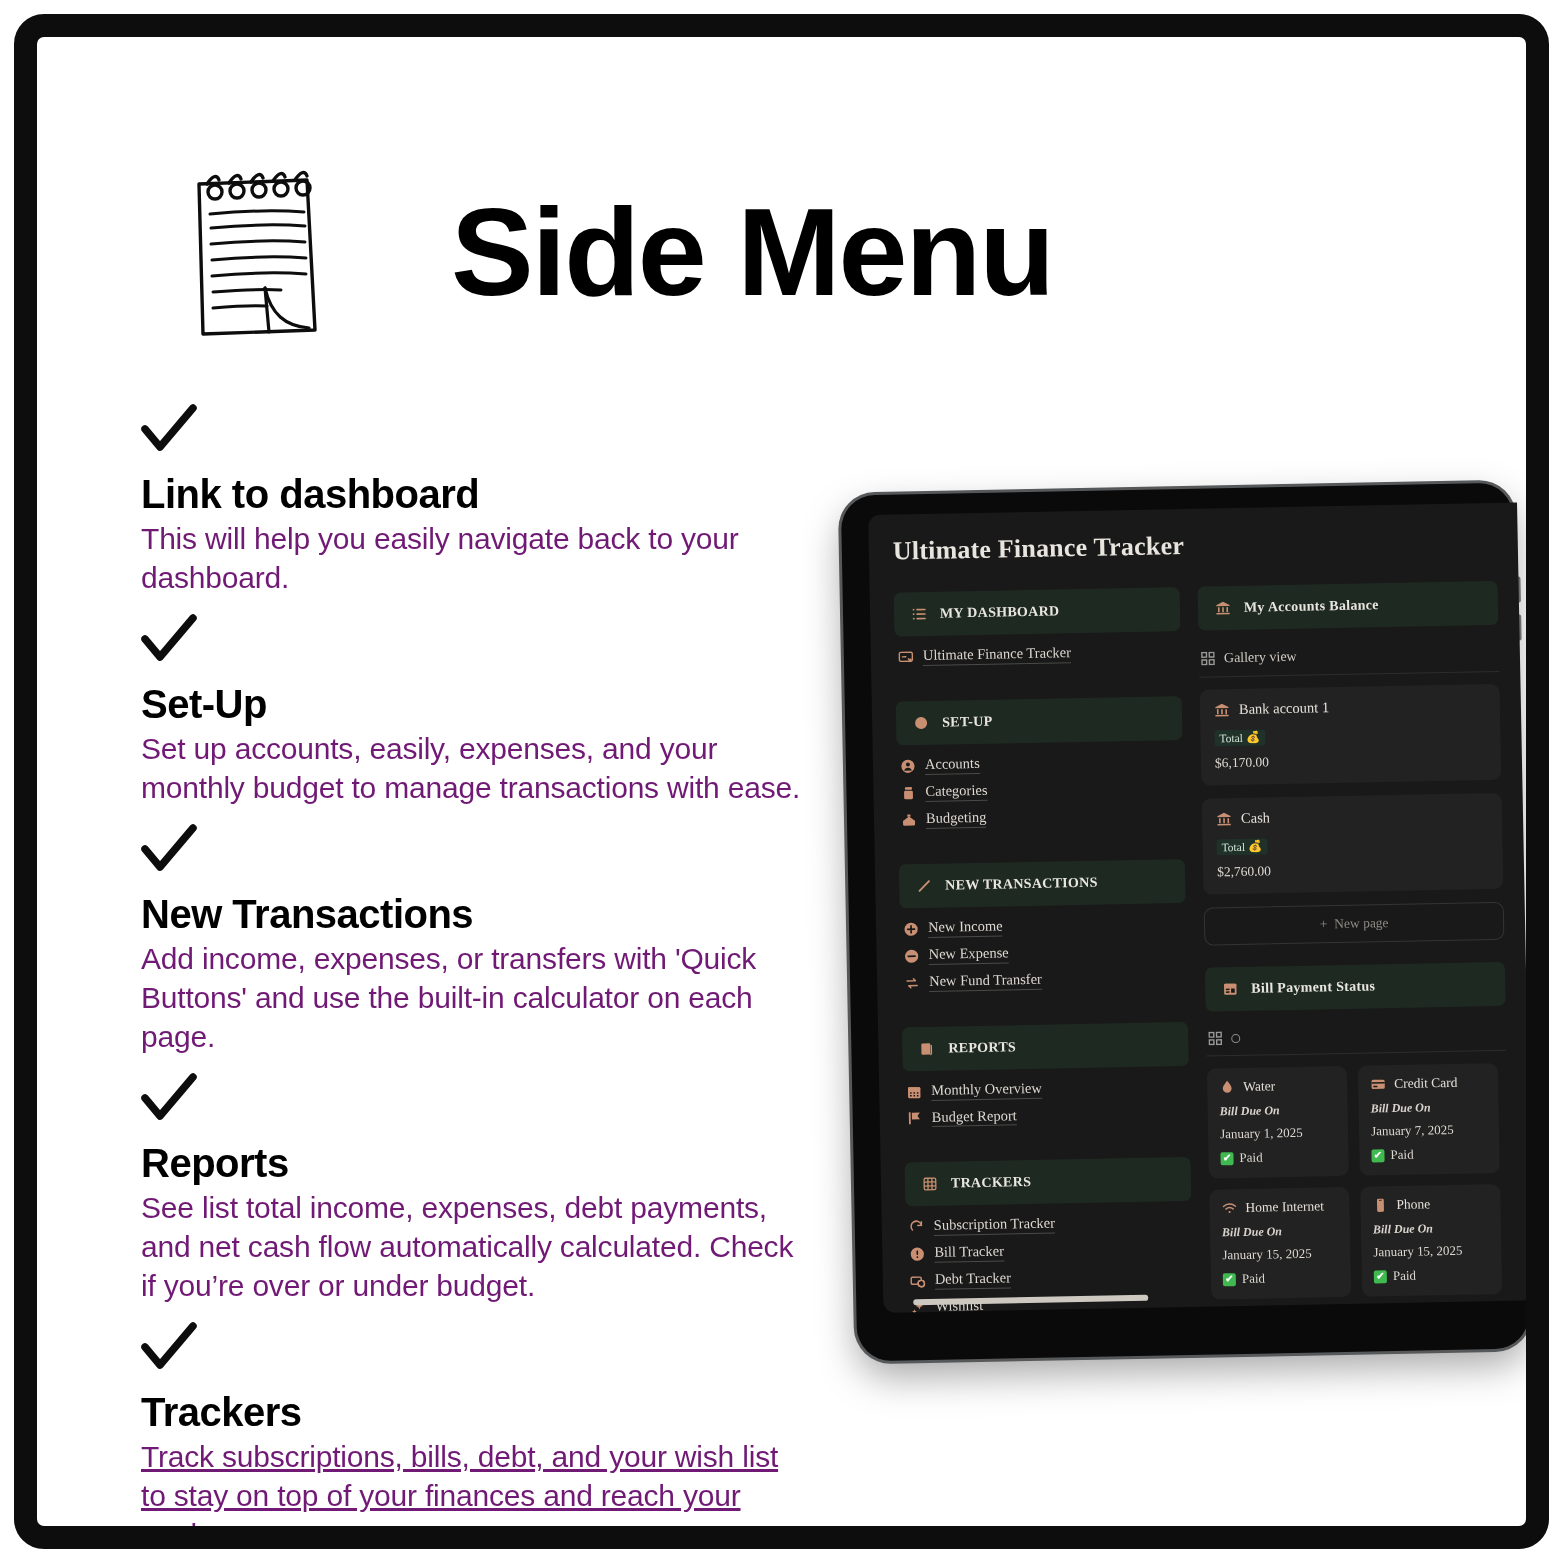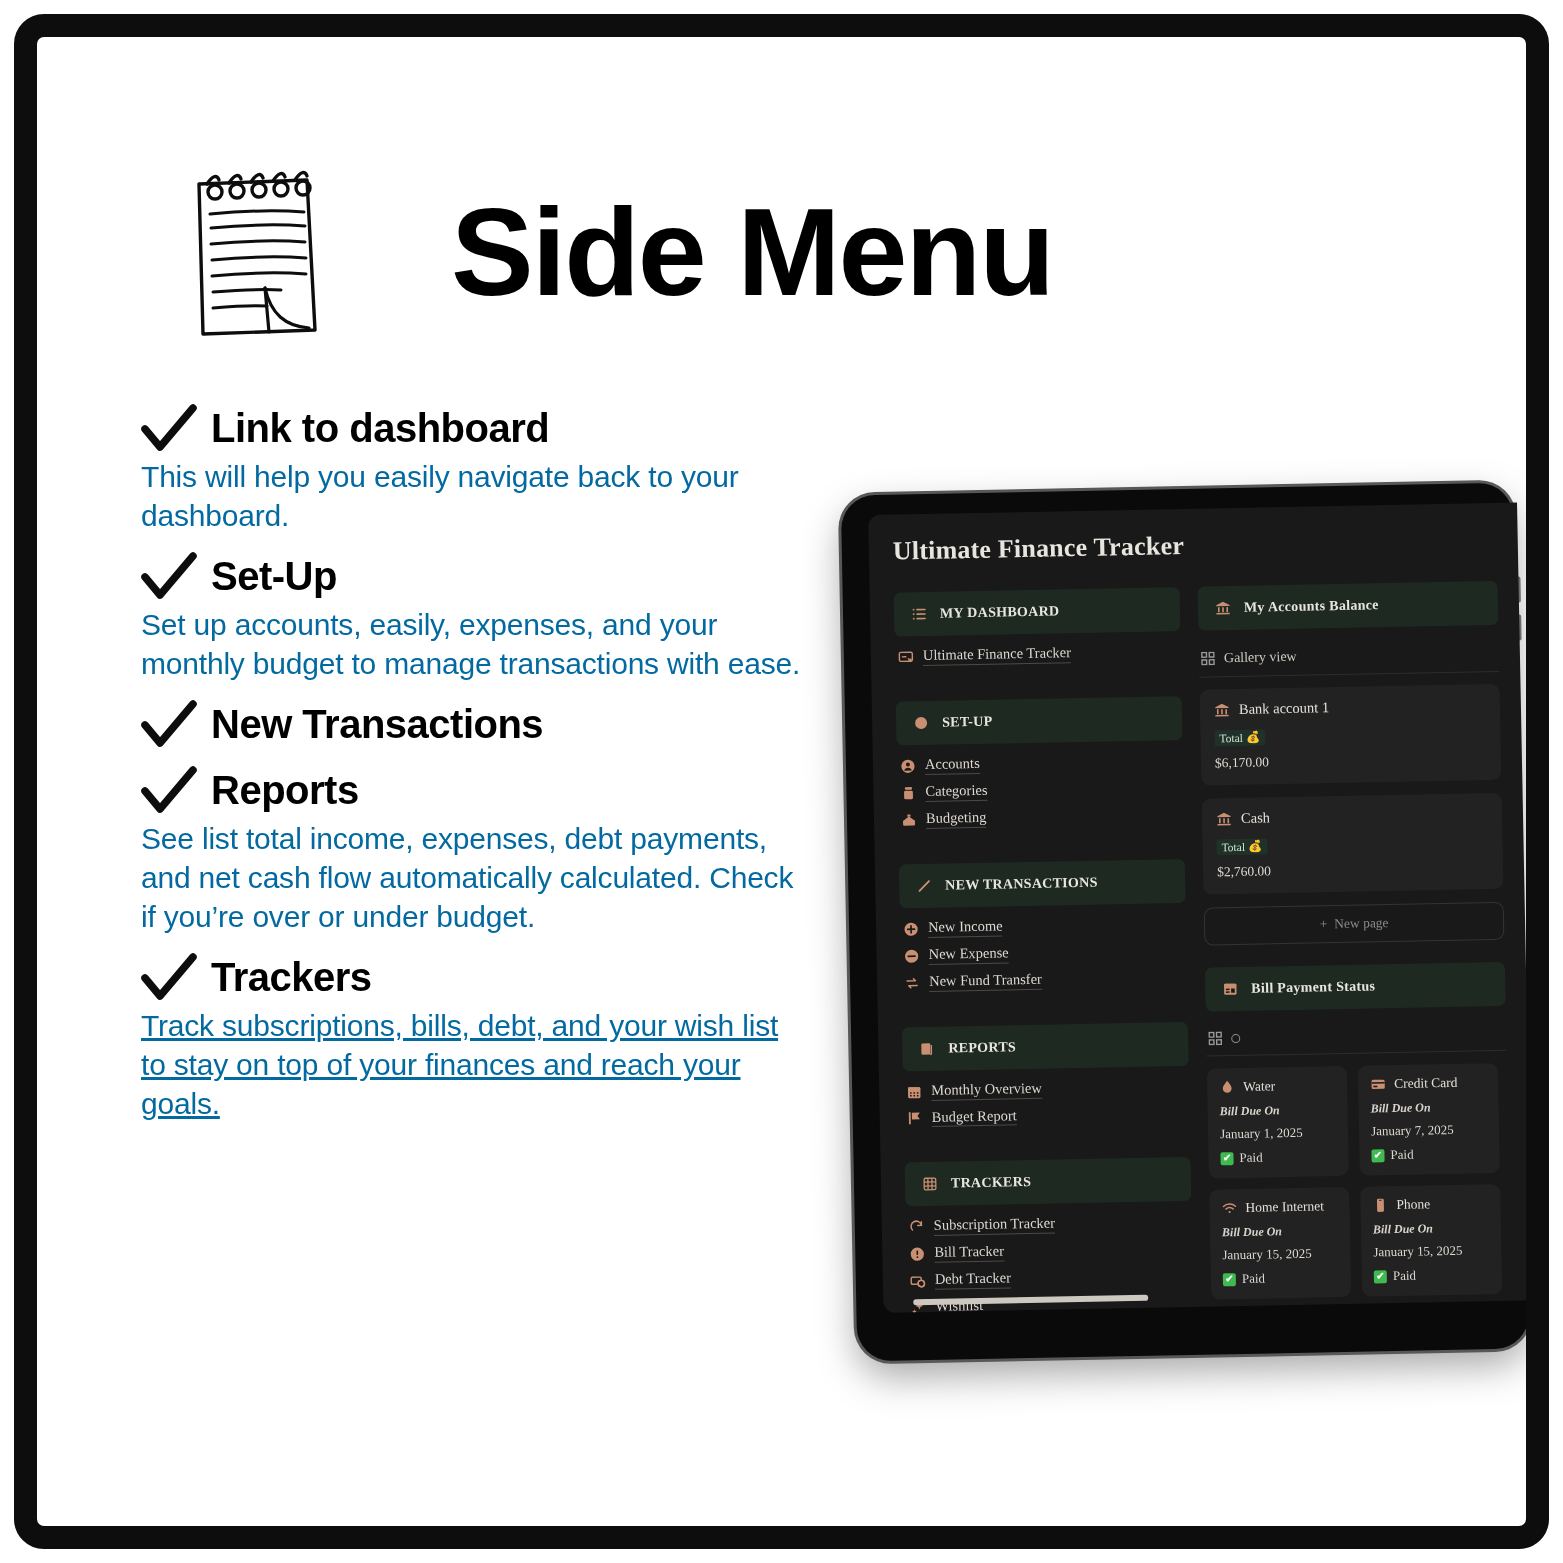--- a/index.html
+++ b/index.html
@@ -42,28 +42,28 @@
     font-family:"Liberation Sans", sans-serif;
   }
 
   
   #feature-list{
     position:absolute;
     left:104px;top:370px;
     width:700px;
   }
   .feature{margin-bottom:20px;}
-  .feature-head{display:flex;align-items:flex-start;gap:14px;margin-bottom:4px;}
+  .feature-head{display:flex;align-items:flex-start;gap:14px;margin-bottom:4px;flex-direction:column;}
   .check-icon{width:56px;height:50px;flex:0 0 56px;margin-top:-4px;}
   .feature-title{
     font-size:40px;font-weight:800;color:#000;line-height:1.05;
     letter-spacing:-0.5px;
   }
   .feature-desc{
-    font-size:30px;line-height:1.30;color:#0369a1;font-weight:400;
+    font-size:30px;line-height:1.30;color:#701a75;font-weight:400;
     letter-spacing:-0.2px;
     max-width:680px;
   }
   .f-0 .feature-desc{max-width:670px;}
   .f-1 .feature-desc{max-width:680px;}
   .f-2 .feature-desc{max-width:680px;}
   .f-3 .feature-desc{max-width:660px;}
   .f-4 .feature-desc{max-width:660px;text-decoration:underline;}
 
   
@@ -303,20 +303,21 @@
 
     <div class="feature f-2">
       <div class="feature-head">
         <span class="check-icon">
           <svg viewBox="0 0 56 50" fill="none" stroke="#0d0d0d" stroke-width="7.5" stroke-linecap="round" stroke-linejoin="round">
             <path d="M4 26 L19 44 L52 5"></path>
           </svg>
         </span>
         <span class="feature-title">New Transactions</span>
       </div>
+      <div class="feature-desc">Add income, expenses, or transfers with 'Quick Buttons' and use the built-in calculator on each page.</div>
     </div>
 
     <div class="feature f-3">
       <div class="feature-head">
         <span class="check-icon">
           <svg viewBox="0 0 56 50" fill="none" stroke="#0d0d0d" stroke-width="7.5" stroke-linecap="round" stroke-linejoin="round">
             <path d="M4 26 L19 44 L52 5"></path>
           </svg>
         </span>
         <span class="feature-title">Reports</span>

